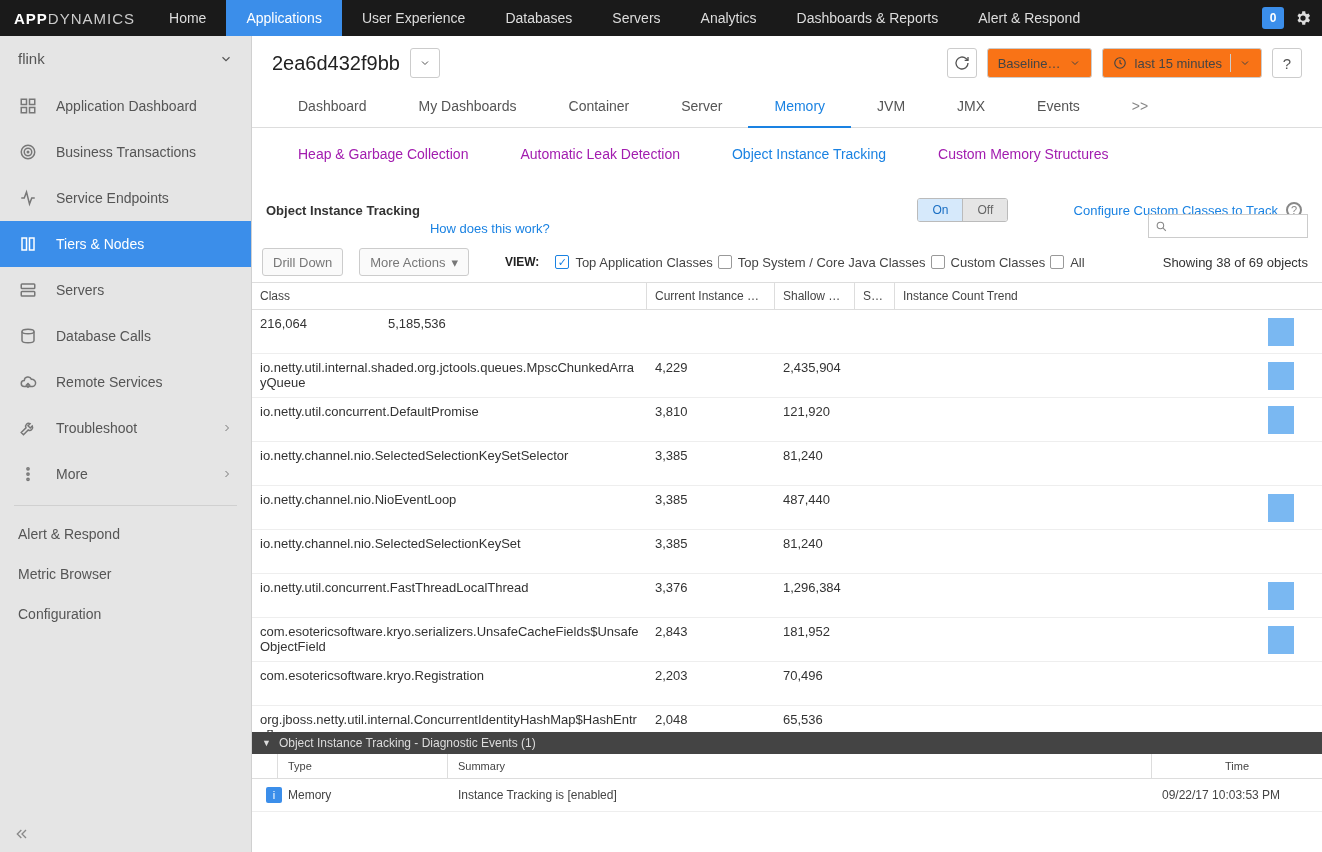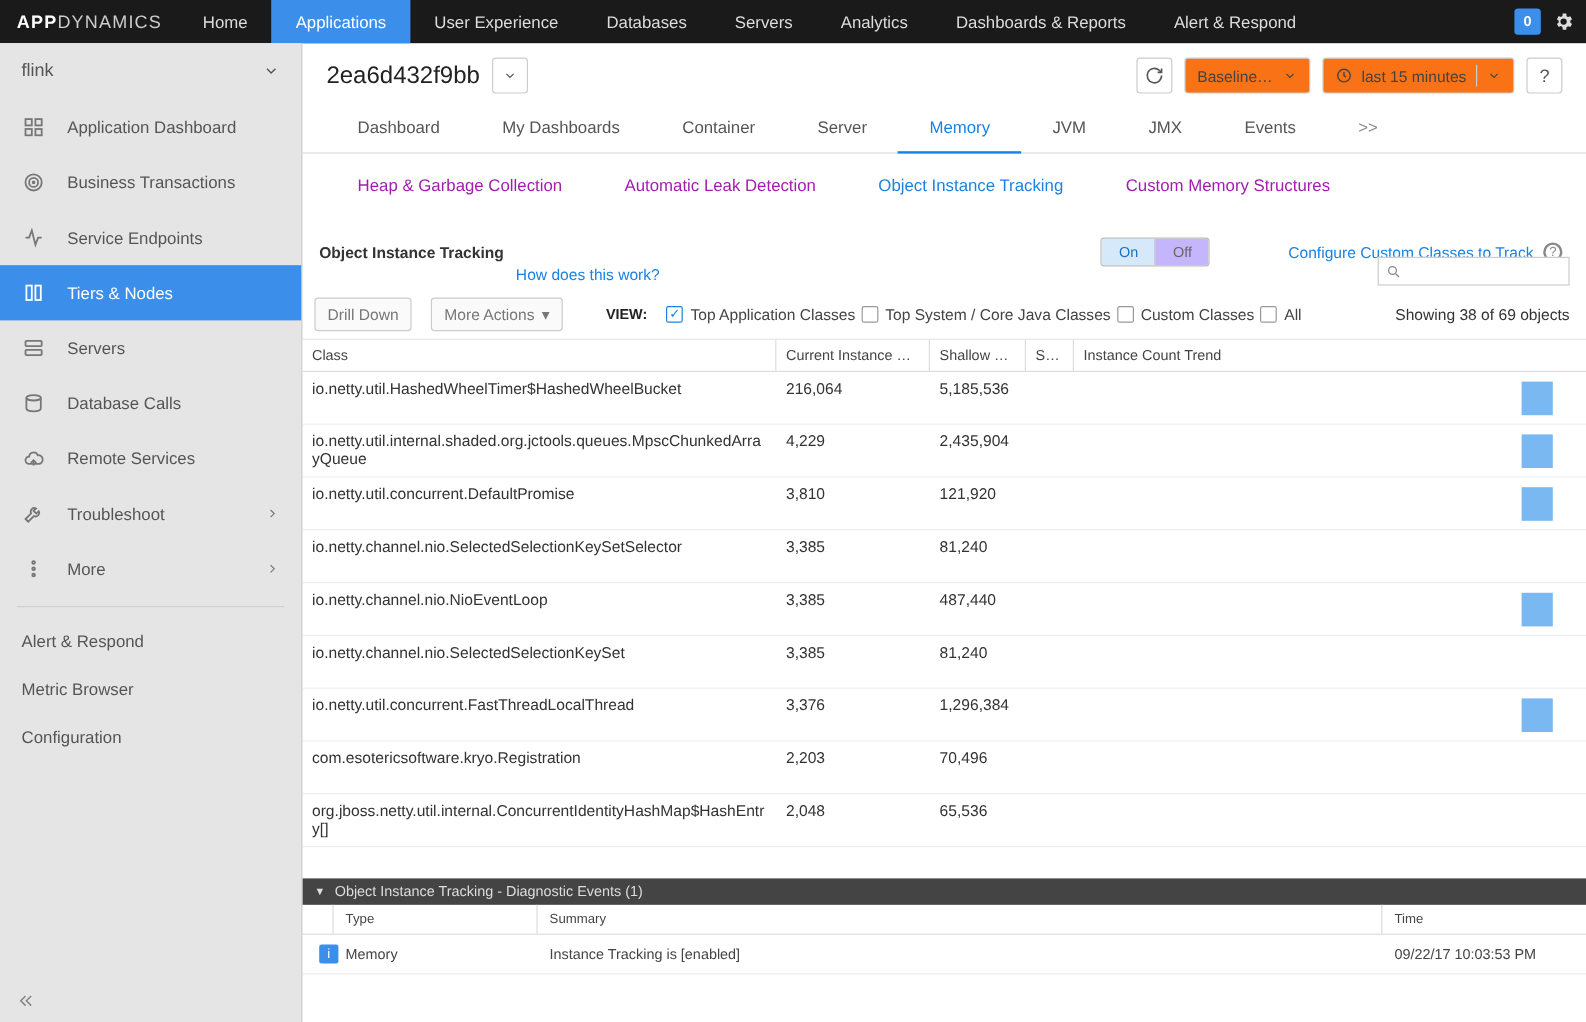--- a/index.html
+++ b/index.html
@@ -43,21 +43,21 @@
   .tab1.more { color:#888; }
 
   .tabs2 { display:flex; padding:6px 20px 0; gap:0; }
   .tab2 { padding:12px 26px; color:#a21caf; font-size:14px; cursor:pointer; }
   .tab2.active { color:#1a82e2; font-weight:500; }
 
   .toolbar { display:flex; align-items:center; padding:10px 20px 8px 8px; gap:10px; position:relative; }
   .section-title { font-weight:600; color:#333; font-size:13px; padding-left:6px;}
   .link { color:#1a82e2; cursor:pointer; font-size:13px;margin-top:37px; }
   .toggle { display:flex; border:1px solid #bbb; border-radius:3px; overflow:hidden; margin:0 auto; }
-  .toggle span { padding:4px 14px; font-size:12px; color:#666; background:#c4b5fd; cursor:pointer; }
+  .toggle span { padding:4px 14px; font-size:12px; color:#666; background:#e5e5e5; cursor:pointer; }
   .toggle span.on { background:#d6e9fb; color:#1a6fc4; border-right:1px solid #bbb; }
   .cfg-link { color:#1a82e2; cursor:pointer; font-size:13px; display:flex; align-items:center; gap:6px; }
   .qicon { border:2px solid #888; color:#888; width:16px; height:16px; border-radius:50%; display:flex; align-items:center; justify-content:center; font-size:11px; }
 
   .filterbar { display:flex; align-items:center; padding:4px 14px 6px 10px; gap:16px; position:relative; }
   .small-btn { border:1px solid #ccc; background:#fafafa; height:28px; padding:0 10px; border-radius:3px; font-size:13px; color:#777; display:flex; align-items:center; gap:6px; }
   .view-label { font-weight:700; font-size:12px; color:#222; margin-left:20px; }
   .chk { display:flex; align-items:center; gap:6px; font-size:13px; color:#444; cursor:pointer; }
   .chk-box { width:14px; height:14px; border:1px solid #999; border-radius:2px; display:inline-flex; align-items:center; justify-content:center; }
   .chk-box.checked { border-color:#1a82e2; }
@@ -352,21 +352,20 @@
     <div class="tablewrap" style="position:relative;">
       <div class="thead">
         <div class="th col-class">Class</div>
         <div class="th col-count">Current Instance C… ▲</div>
         <div class="th col-size">Shallow Siz…</div>
         <div class="th col-status">Status</div>
         <div class="th col-trend" style="border-right:none;">Instance Count Trend</div>
       </div>
       <div class="tbody" id="tbody">
           <div class="trow">
-            <div class="td cls">io.netty.util.HashedWheelTimer$HashedWheelBucket</div>
             <div class="td cnt">216,064</div>
             <div class="td sz">5,185,536</div>
             <div class="td st"></div>
             <div class="td tr">
               <div class="spark"></div>
             </div>
           </div>
           <div class="trow">
             <div class="td cls">io.netty.util.internal.shaded.org.jctools.queues.MpscChunkedArrayQueue</div>
             <div class="td cnt">4,229</div>
@@ -405,20 +404,29 @@
             <div class="td cls">io.netty.channel.nio.SelectedSelectionKeySet</div>
             <div class="td cnt">3,385</div>
             <div class="td sz">81,240</div>
             <div class="td st"></div>
             <div class="td tr"></div>
           </div>
           <div class="trow">
             <div class="td cls">io.netty.util.concurrent.FastThreadLocalThread</div>
             <div class="td cnt">3,376</div>
             <div class="td sz">1,296,384</div>
+            <div class="td st"></div>
+            <div class="td tr">
+              <div class="spark"></div>
+            </div>
+          </div>
+          <div class="trow">
+            <div class="td cls">com.esotericsoftware.kryo.serializers.UnsafeCacheFields$UnsafeObjectField</div>
+            <div class="td cnt">2,843</div>
+            <div class="td sz">181,952</div>
             <div class="td st"></div>
             <div class="td tr">
               <div class="spark"></div>
             </div>
           </div>
           <div class="trow">
             <div class="td cls">com.esotericsoftware.kryo.Registration</div>
             <div class="td cnt">2,203</div>
             <div class="td sz">70,496</div>
             <div class="td st"></div>
@@ -436,21 +444,21 @@
 
     <div class="footerbar">
       <span class="tri">▼</span>
       <span>Object Instance Tracking - Diagnostic Events (1)</span>
     </div>
     <div class="diag-table">
       <div class="dhead">
         <div class="dth dcol-icon"></div>
         <div class="dth dcol-type">Type</div>
         <div class="dth dcol-sum">Summary</div>
-        <div class="dth dcol-time" style="border-right:none;">Time</div>
+        <div class="dth dcol-time" style="border-right:none;text-align:center;">Time</div>
       </div>
       <div class="drow">
         <div class="dtd dcol-icon">
             <div class="info-icon">i</div>
           </div>
         <div class="dtd dcol-type">Memory</div>
         <div class="dtd dcol-sum">Instance Tracking is [enabled]</div>
         <div class="dtd dcol-time">09/22/17 10:03:53 PM</div>
       </div>
       <div style="height:40px;"></div>

